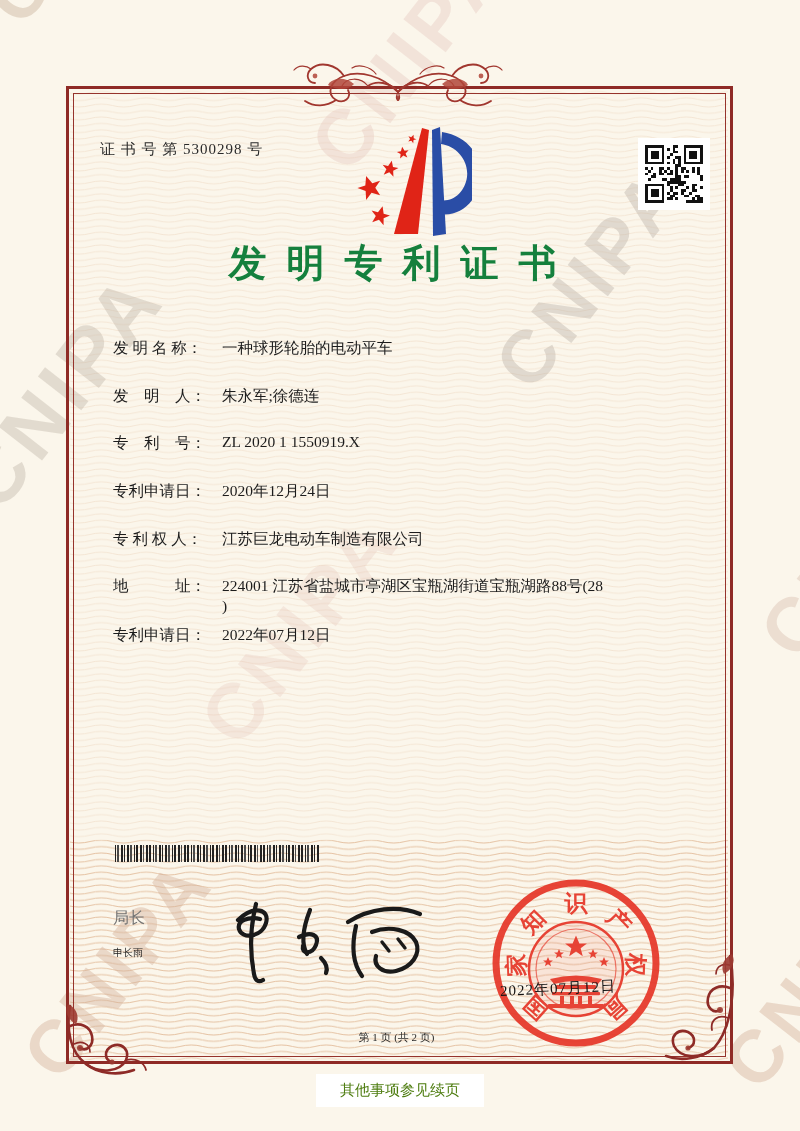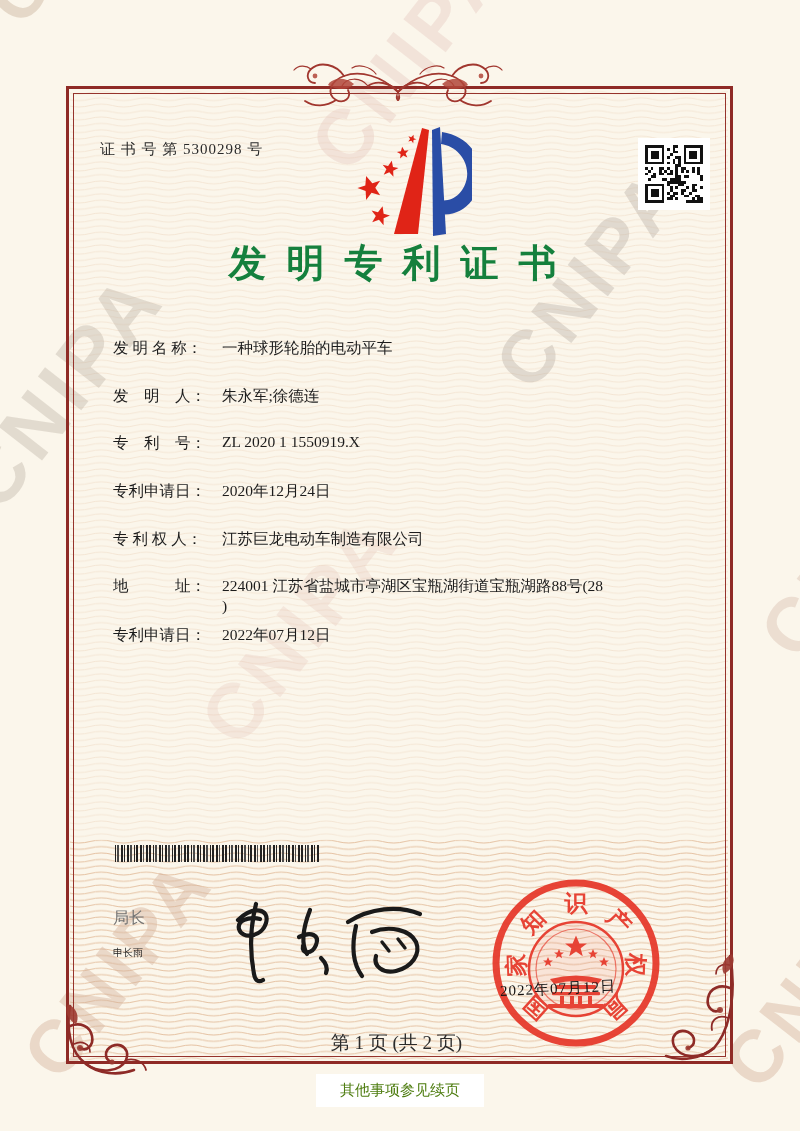--- a/index.html
+++ b/index.html
@@ -34,21 +34,21 @@
   .barcode{left:115px;top:845px;z-index:2;}
   
   .signer-title{left:113px;top:908px;font-size:16px;font-family:Liberation Mono, monospace;color:#737373;z-index:2;}
   .signer-name{left:113px;top:946px;font-size:10px;font-family:"Liberation Sans",sans-serif;color:#1b1b1b;z-index:2;}
   .signature{left:222px;top:890px;z-index:2;}
   
   .seal{left:481px;top:868px;z-index:3;}
   .seal-date{left:500px;top:978px;width:180px;font-size:15px;color:#141414;z-index:4;
              transform:rotate(-2.5deg);letter-spacing:1px;white-space:nowrap;}
   
-  .page-info{left:66px;top:1030px;width:661px;text-align:center;font-size:19px;color:#2b2b2b;z-index:2;}
+  .page-info{left:66px;top:1030px;width:661px;text-align:center;font-size:11px;color:#2b2b2b;z-index:2;}
   .note{left:50%;top:1074px;transform:translateX(-50%);background:#ffffff;padding:7px 24px;
         font-size:15px;color:#4d7c0f;z-index:4;white-space:nowrap;}
   .orn{z-index:2;}
 </style>
 </head>
 <body>
 
 <svg class="abs bg-waves" width="800" height="1131">
   <defs>
     <pattern id="wavep" width="90" height="6.4" patternUnits="userSpaceOnUse">

